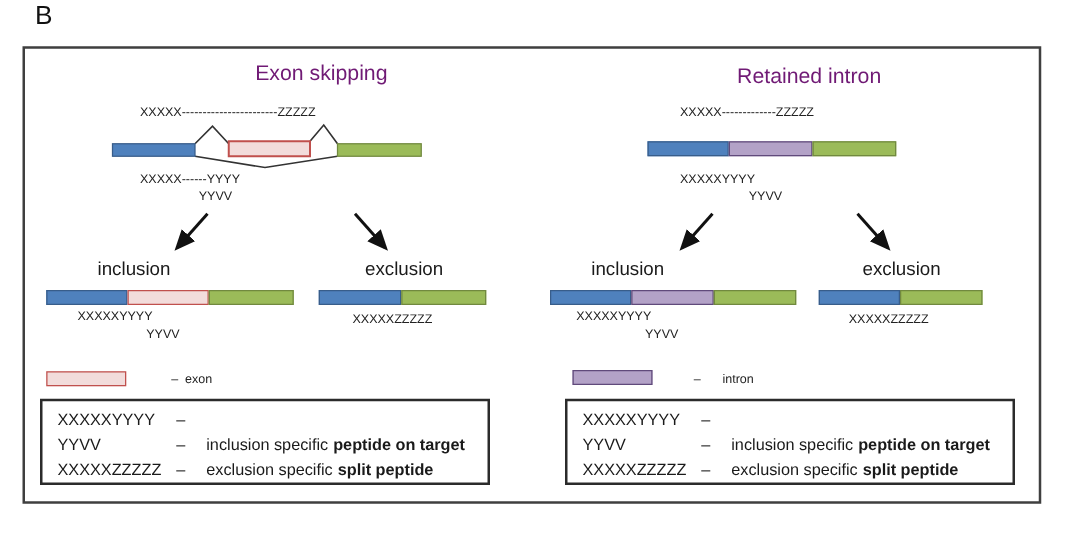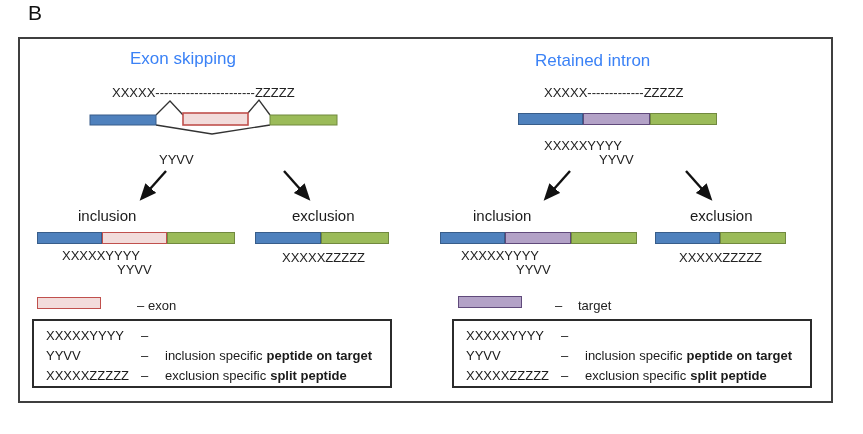--- a/index.html
+++ b/index.html
@@ -3,22 +3,22 @@
 <meta charset="utf-8">
 <style>
   html,body{margin:0;padding:0;background:#ffffff;}
   .canvas{
     position:relative;width:863px;height:434px;background:#ffffff;
     font-family:"Liberation Sans",sans-serif;color:#1f1f1f;overflow:hidden;
   }
   .abs{position:absolute;}
   .fig-label{left:28px;top:1px;font-size:21px;color:#111;}
   .frame{left:18px;top:37px;width:811px;height:362px;border:2px solid #3f3f3f;background:#fff;}
-  .panel-title{font-size:17px;color:#3b82f6;text-align:left;white-space:nowrap;}
-  .seq{font-size:13px;color:#222;white-space:nowrap;letter-spacing:0px;}
+  .panel-title{font-size:17px;color:#701a75;text-align:right;white-space:nowrap;}
+  .seq{font-size:10px;color:#222;white-space:nowrap;letter-spacing:0px;}
   .small-label{font-size:15px;color:#1a1a1a;white-space:nowrap;margin-left:24px;}
   .bar{display:flex;height:10px;}
   .seg{height:10px;}
   .seg-blue{background:#4f81bd;border:1px solid #385d8a;}
   .seg-pink{background:#f2dcdb;border:1px solid #c0504d;}
   .seg-purple{background:#b3a2c7;border:1px solid #604a7b;}
   .seg-green{background:#9bbb59;border:1px solid #71893f;}
   .swatch{width:62px;height:10px;}
   .legend-box{border:2px solid #2b2b2b;background:#fff;padding:5px 6px 4px 12px;box-sizing:border-box;}
   .legend-row{display:flex;font-size:13px;line-height:20px;color:#1a1a1a;white-space:nowrap;}
@@ -42,20 +42,21 @@
 
   <svg class="abs" style="left:85px;top:96px;" width="260" height="44" viewBox="0 0 260 44">
     <polyline points="71,19 85,5 98,19" fill="none" stroke="#333333" stroke-width="1.3"></polyline>
     <polyline points="163,17 174,4 185,19" fill="none" stroke="#333333" stroke-width="1.3"></polyline>
     <polyline points="71,29 127,38 185,29" fill="none" stroke="#333333" stroke-width="1.3"></polyline>
     <rect x="5" y="19" width="66" height="10" fill="#4f81bd" stroke="#385d8a" stroke-width="1"></rect>
     <rect x="98" y="17" width="65" height="12" fill="#f2dcdb" stroke="#c0504d" stroke-width="1.6"></rect>
     <rect x="185" y="19" width="67" height="10" fill="#9bbb59" stroke="#71893f" stroke-width="1"></rect>
   </svg>
 
+  <div class="abs seq" style="left:112px;top:138px;">XXXXX------YYYY</div>
   <div class="abs seq" style="left:159px;top:152px;">YYVV</div>
 
   <svg class="abs" style="left:132px;top:168px;" width="44" height="40" viewBox="0 0 44 40">
     <defs>
         <marker id="ahL1" markerWidth="8" markerHeight="8" refX="5.5" refY="3" orient="auto">
           <path d="M0,0 L7,3 L0,6 z" fill="#111"></path>
         </marker>
       </defs>
     <line x1="34" y1="3" x2="10" y2="30" stroke="#111" stroke-width="2.4" marker-end="url(#ahL1)"></line>
   </svg>
@@ -146,21 +147,21 @@
 
   <div class="abs small-label" style="left:666px;top:207px;">exclusion</div>
   <div class="abs bar" style="left:655px;top:232px;">
     <div class="seg seg-blue" style="width:63px;"></div>
     <div class="seg seg-green" style="width:64px;"></div>
   </div>
   <div class="abs seq" style="left:679px;top:250px;">XXXXXZZZZZ</div>
 
   <div class="abs swatch seg-purple" style="left:458px;top:296px;"></div>
   <div class="abs seq" style="left:555px;top:298px;">–</div>
-  <div class="abs seq" style="left:578px;top:298px;">target</div>
+  <div class="abs seq" style="left:578px;top:298px;">intron</div>
 
   <div class="abs legend-box" style="left:452px;top:319px;width:360px;height:69px;">
     <div class="legend-row">
       <span class="legend-code">XXXXXYYYY</span>
       <span class="legend-dash">–</span>
     </div>
     <div class="legend-row">
       <span class="legend-code">YYVV</span>
       <span class="legend-dash">–</span>
       <span class="legend-desc"><span>inclusion specific</span><b>peptide on target</b></span>

